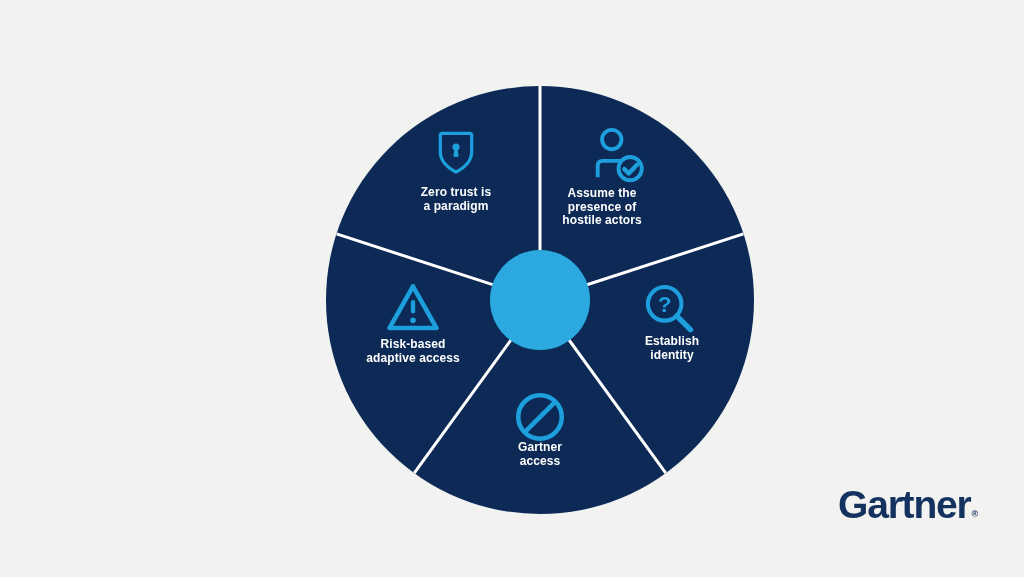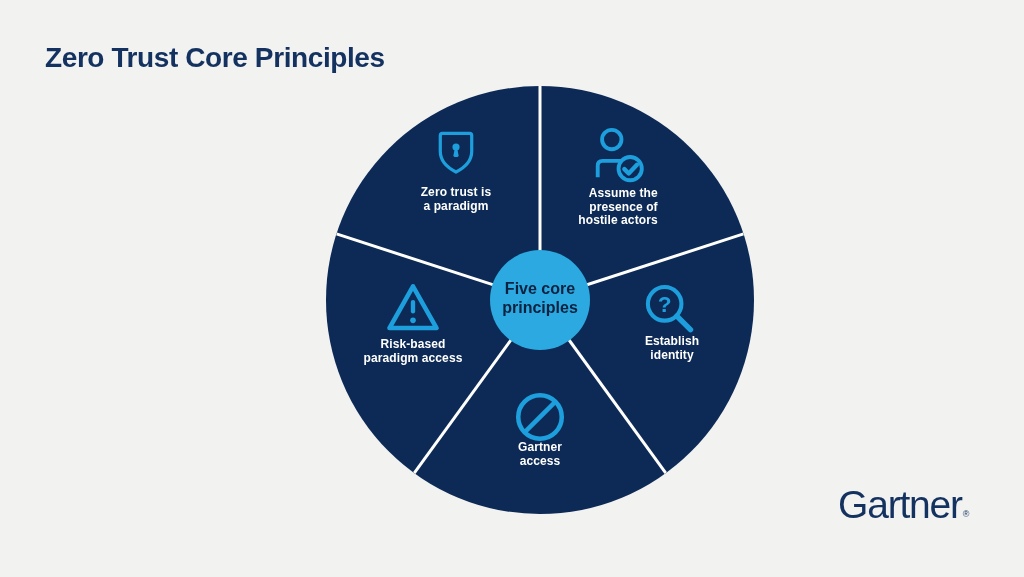--- a/index.html
+++ b/index.html
@@ -32,31 +32,30 @@
   .glyph {
     fill:var(--icon-blue,#1E9FDD); font-family:"Liberation Sans",sans-serif;
     font-weight:700; text-anchor:middle;
   }
   .footer {
     position:absolute; left:45px; top:503px;
     font-size:11px; line-height:1.3; color:var(--footer-gray,#6F7C91);
   }
   .logo {
     position:absolute; left:838px; top:485px;
-    font-size:39px; font-weight:400; letter-spacing:-1.2px;
+    font-size:39px; font-weight:700; letter-spacing:-1.2px;
     color:var(--title-navy,#14325F); line-height:1;
   }
   .logo .reg { font-size:9px; letter-spacing:0; margin-left:1px; position:relative; bottom:1px; }
 </style>
 </head>
 <body>
 
 <div class="canvas">
 
-  <h1 class="title">Zero Trust Core Principles</h1>
 
   <svg class="wheel-svg" width="1024" height="577" viewBox="0 0 1024 577">
     <defs>
       <clipPath id="wheelClip">
           <circle cx="540" cy="300" r="214"></circle>
         </clipPath>
     </defs>
     <circle cx="540" cy="300" r="214" fill="var(--navy,#0C2A55)"></circle>
     <g clip-path="url(#wheelClip)" stroke="var(--divider-white,#FFFFFF)" stroke-width="3">
       <line x1="540" y1="300" x2="540" y2="86"></line>
@@ -75,21 +74,21 @@
   </svg>
   <div class="seg-label" style="left:456px; top:186px;">Zero trust is
 a paradigm</div>
 
   <svg class="icon" style="left:589px; top:126px;" width="62" height="62" viewBox="0 0 64 64">
     <circle class="stroke" stroke-width="4" cx="23.5" cy="14" r="10"></circle>
     <path class="stroke" stroke-width="4" d="M9 53 V41 Q9 36 14 36 H38"></path>
     <circle class="badge" stroke-width="4" cx="42.5" cy="44" r="12"></circle>
     <polyline class="stroke" stroke-width="4.5" stroke-linecap="round" stroke-linejoin="round" points="36.5 44.5 41 49 49.5 40"></polyline>
   </svg>
-  <div class="seg-label" style="left:618px; top:187px;text-align:right;">Assume the
+  <div class="seg-label" style="left:602px; top:187px;">Assume the
 presence of
 hostile actors</div>
 
   <svg class="icon" style="left:642px; top:283px;" width="58" height="58" viewBox="0 0 64 64">
     <circle class="stroke" stroke-width="4.5" cx="25" cy="23" r="18.5"></circle>
     <line class="stroke" stroke-width="6" stroke-linecap="round" x1="38.5" y1="36.5" x2="53.5" y2="51.5"></line>
     <text class="glyph" x="25" y="31.5" font-size="25">?</text>
   </svg>
   <div class="seg-label" style="left:672px; top:335px;">Establish
 identity</div>
@@ -100,23 +99,21 @@
   </svg>
   <div class="seg-label" style="left:540px; top:441px;">Gartner
 access</div>
 
   <svg class="icon" style="left:384px; top:280px;" width="58" height="58" viewBox="0 0 64 64">
     <path class="stroke" stroke-width="5" stroke-linejoin="round" d="M32 7 L58 53 H6 Z"></path>
     <rect class="fill-blue" x="29.6" y="22" width="4.8" height="15" rx="2.4"></rect>
     <circle class="fill-blue" cx="32" cy="44.5" r="3.1"></circle>
   </svg>
   <div class="seg-label" style="left:413px; top:338px;">Risk-based
-paradigm access</div>
+adaptive access</div>
 
-  <div class="center-label">Five core
-principles</div>
 
   <div class="footer">
   </div>
 
   <div class="logo"><span>Gartner</span><span class="reg">®</span></div>
 
 </div>
 
 </body></html>

